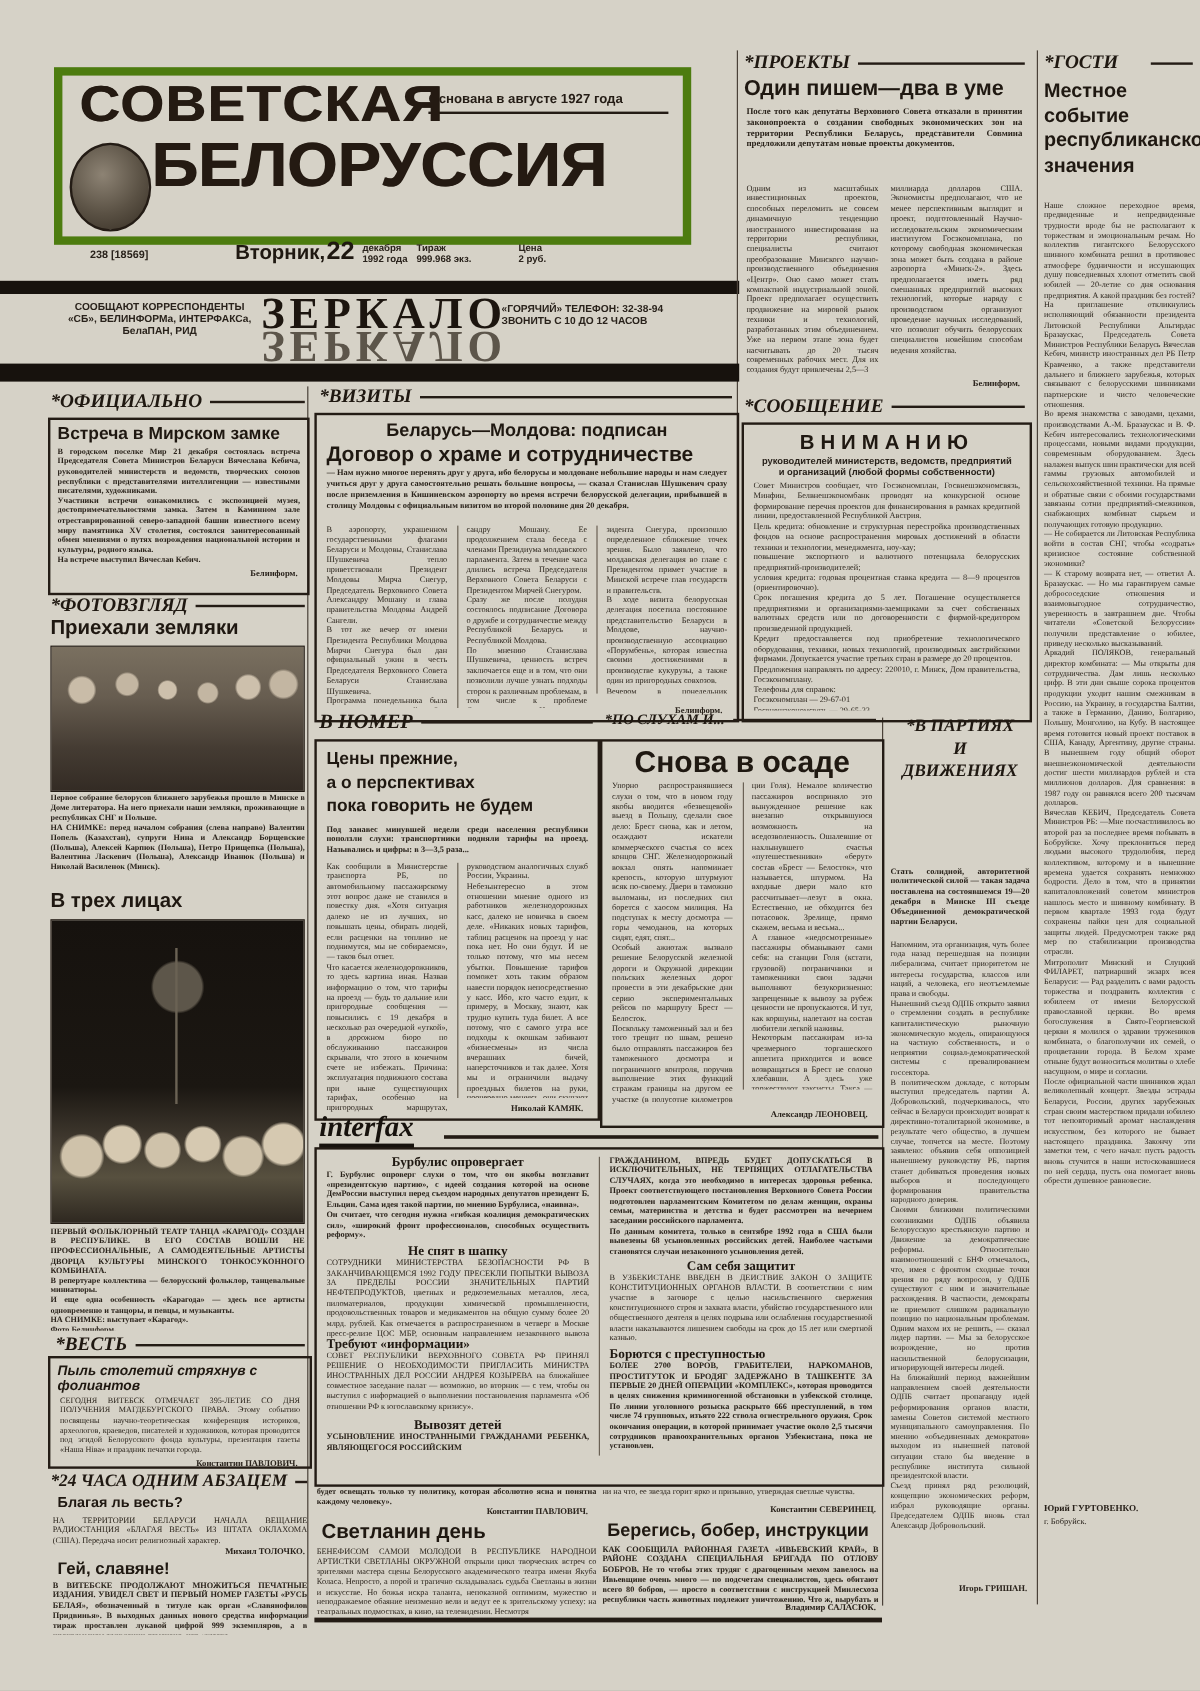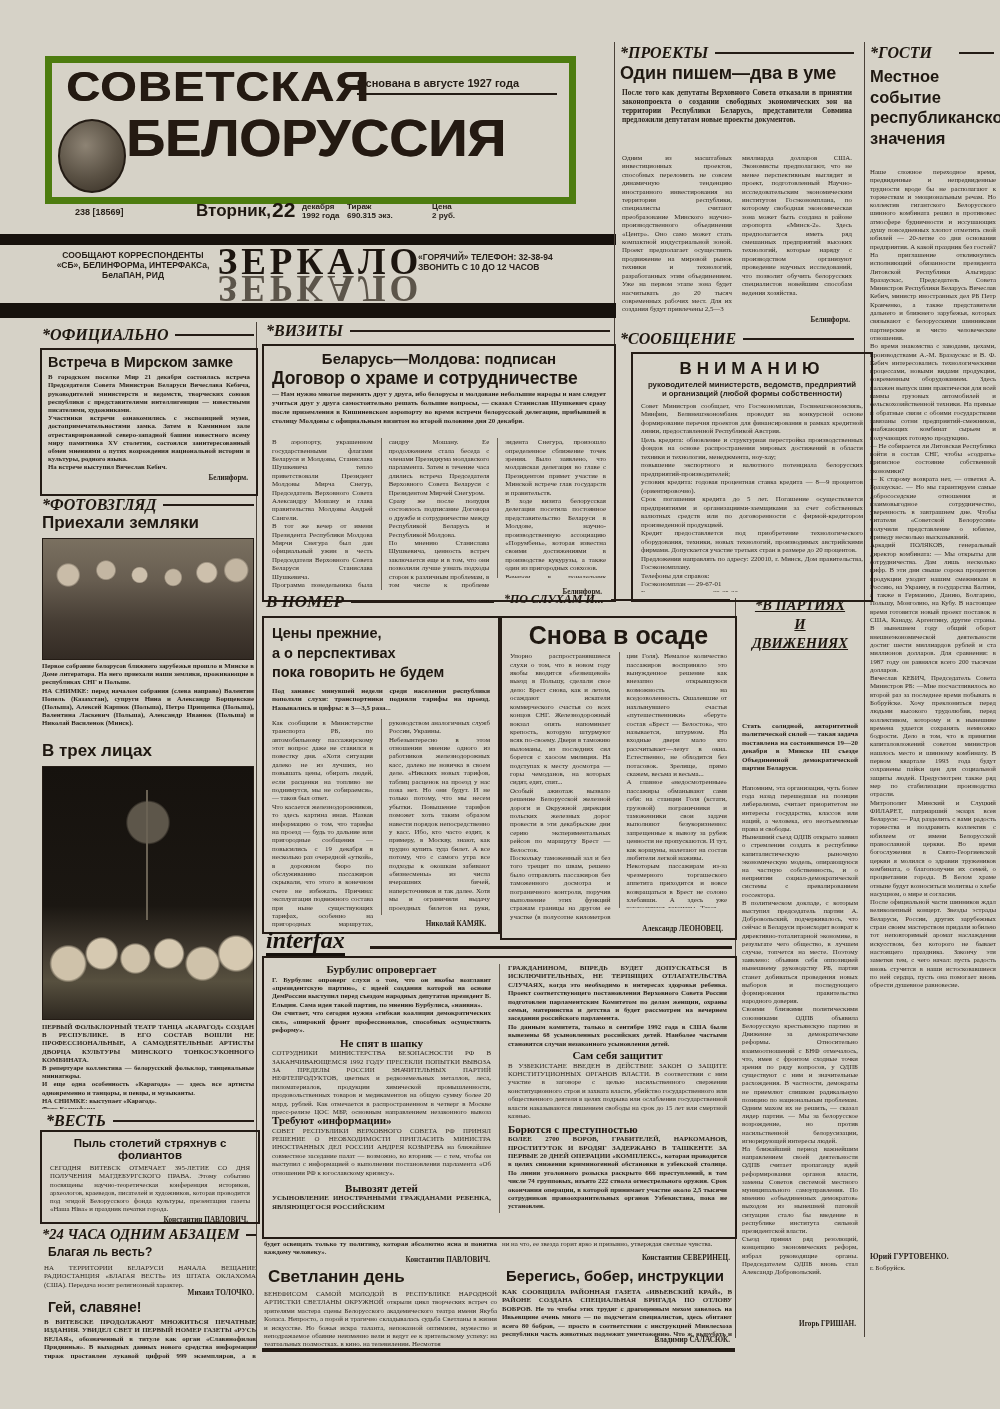--- a/index.html
+++ b/index.html
@@ -33,21 +33,21 @@
     <div class="abs" style="left:6px;top:56px;width:64px;height:70px;border-radius:50%;background:radial-gradient(circle at 40% 35%, #8d8374 0%, #5a5144 55%, #352d23 100%);border:2px solid #241c15;"></div>
     <div class="abs hl" style="left:74px;top:48px;font-size:52px;letter-spacing:0px;transform:scaleX(1.04);transform-origin:left;color:#241a12;text-shadow:.8px 0 #241a12;">БЕЛОРУССИЯ</div>
   </div>
 
   <div class="abs" style="left:75px;top:207px;font-size:9px;font-family:'Liberation Sans',sans-serif;font-weight:bold;">238 [18569]</div>
   <div class="abs hl" style="left:196px;top:202px;font-size:17px;">Вторник,</div>
   <div class="abs hl" style="left:272px;top:199px;font-size:21px;">22</div>
   <div class="abs" style="left:302px;top:202px;font-size:8px;font-weight:bold;white-space:pre-line;font-family:'Liberation Sans',sans-serif;">декабря
 1992 года</div>
   <div class="abs" style="left:347px;top:202px;font-size:8px;font-weight:bold;white-space:pre-line;font-family:'Liberation Sans',sans-serif;">Тираж
-690.315 экз.</div>
+999.968 экз.</div>
   <div class="abs" style="left:432px;top:202px;font-size:8px;font-weight:bold;white-space:pre-line;font-family:'Liberation Sans',sans-serif;">Цена
 2 руб.</div>
 
   <div class="band" style="left:0;top:234px;width:616px;height:11px;"></div>
   <div class="abs" style="left:28px;top:250px;width:210px;font-size:8.5px;font-weight:bold;font-family:'Liberation Sans',sans-serif;white-space:pre-line;text-align:center;line-height:10px;">СООБЩАЮТ КОРРЕСПОНДЕНТЫ
 «СБ», БЕЛИНФОРМа, ИНТЕРФАКСа,
 БелаПАН, РИД</div>
   <div class="abs" style="left:215px;top:240px;width:210px;text-align:center;font-family:'Liberation Serif',serif;font-weight:bold;font-size:37px;letter-spacing:4px;color:#1c150f;z-index:2;">ЗЕРКАЛО</div>
   <div class="abs mirr" style="left:215px;top:276px;width:210px;height:34px;overflow:hidden;text-align:center;font-family:'Liberation Serif',serif;font-weight:bold;font-size:37px;letter-spacing:4px;color:#3e362c;z-index:1;">ЗЕРКАЛО</div>
   <div class="abs" style="left:418px;top:252px;width:190px;font-size:8.5px;font-weight:bold;font-family:'Liberation Sans',sans-serif;white-space:pre-line;line-height:10px;">«ГОРЯЧИЙ» ТЕЛЕФОН: 32-38-94
@@ -129,21 +129,21 @@
 В репертуаре коллектива — белорусский фольклор, танцевальные миниатюры.
 И еще одна особенность «Карагода» — здесь все артисты одновременно и танцоры, и певцы, и музыканты.
 НА СНИМКЕ: выступает «Карагод».
 Фото Белинформ.</div>
 
   <div class="shead" style="left:46px;top:1112px;width:208px;font-size:16px;">
     <span>*ВЕСТЬ</span>
       <span class="hr"></span>
   </div>
   <div class="box" style="left:40px;top:1130px;width:216px;height:90px;">
-    <div class="hl" style="margin:5px 6px 3px;font-size:11.5px;text-align:center;">Пыль столетий стряхнув с фолиантов</div>
+    <div class="hl" style="margin:5px 6px 3px;font-size:11.5px;font-style:italic;">Пыль столетий стряхнув с фолиантов</div>
     <div class="body-t" style="margin:0 8px;height:52px;font-size:6.8px;line-height:8.2px;">СЕГОДНЯ ВИТЕБСК ОТМЕЧАЕТ 395-ЛЕТИЕ СО ДНЯ ПОЛУЧЕНИЯ МАГДЕБУРГСКОГО ПРАВА. Этому событию посвящены научно-теоретическая конференция историков, археологов, краеведов, писателей и художников, которая проводится под эгидой Белорусского фонда культуры, презентация газеты «Наша Ніва» и праздник печатки города.</div>
     <div class="byline" style="margin:0 10px;">Константин ПАВЛОВИЧ.</div>
   </div>
 
   <div class="shead" style="left:42px;top:1226px;width:214px;font-size:14.5px;">
     <span>*24 ЧАСА ОДНИМ АБЗАЦЕМ</span>
       <span class="hr"></span>
   </div>
   <div class="abs hl" style="left:48px;top:1246px;font-size:12px;">Благая ль весть?</div>
   <div class="abs body-t" style="left:44px;top:1264px;width:212px;height:26px;font-size:6.9px;">НА ТЕРРИТОРИИ БЕЛАРУСИ НАЧАЛА ВЕЩАНИЕ РАДИОСТАНЦИЯ «БЛАГАЯ ВЕСТЬ» ИЗ ШТАТА ОКЛАХОМА (США). Передача носит религиозный характер.</div>
@@ -170,21 +170,21 @@
 В ходе визита белорусская делегация посетила постоянное представительство Беларуси в Молдове, научно-производственную ассоциацию «Порумбень», которая известна своими достижениями в производстве кукурузы, а также один из пригородных совхозов.
 Вечером в понедельник белорусская делегация возвратилась в Минск.</div>
     </div>
     <div class="byline" style="position:absolute;right:12px;bottom:4px;">Белинформ.</div>
   </div>
 
   <div class="shead" style="left:620px;top:330px;width:234px;font-size:16px;">
     <span>*СООБЩЕНИЕ</span>
       <span class="hr"></span>
   </div>
-  <div class="box" style="left:631px;top:352px;width:238px;height:246px;">
+  <div class="box" style="left:618px;top:352px;width:238px;height:246px;">
     <div class="hl" style="margin:6px 8px 2px;font-size:17px;text-align:center;letter-spacing:5px;">ВНИМАНИЮ</div>
     <div style="margin:0 14px 4px;font-size:7.8px;font-weight:bold;text-align:center;font-family:'Liberation Sans',sans-serif;line-height:9px;">руководителей министерств, ведомств, предприятий и организаций (любой формы собственности)</div>
     <div class="body-t" style="margin:0 8px;height:190px;font-size:6.9px;line-height:8.5px;">Совет Министров сообщает, что Госэкономплан, Госвнешэкономсвязь, Минфин, Белвнешэкономбанк проводят на конкурсной основе формирование перечня проектов для финансирования в рамках кредитной линии, предоставленной Республикой Австрия.
 Цель кредита: обновление и структурная перестройка производственных фондов на основе распространения мировых достижений в области техники и технологии, менеджмента, ноу-хау;
 повышение экспортного и валютного потенциала белорусских предприятий-производителей;
 условия кредита: годовая процентная ставка кредита — 8—9 процентов (ориентировочно).
 Срок погашения кредита до 5 лет. Погашение осуществляется предприятиями и организациями-заемщиками за счет собственных валютных средств или по договоренности с фирмой-кредитором произведенной продукцией.
 Кредит предоставляется под приобретение технологического оборудования, техники, новых технологий, производимых австрийскими фирмами. Допускается участие третьих стран в размере до 20 процентов.
 Предложения направлять по адресу: 220010, г. Минск, Дом правительства, Госэкономплану.
 Телефоны для справок:
@@ -223,21 +223,21 @@
       <div class="body-t" style="height:268px;">Упорно распространявшиеся слухи о том, что в новом году якобы вводится «безвещевой» выезд в Польшу, сделали свое дело: Брест снова, как и летом, осаждают искатели коммерческого счастья со всех концов СНГ. Железнодорожный вокзал опять напоминает крепость, которую штурмуют всяк по-своему. Двери в таможню выломаны, из последних сил борется с хаосом милиция. На подступах к месту досмотра — горы чемоданов, на которых сидят, едят, спят...
 Особый ажиотаж вызвало решение Белорусской железной дороги и Окружной дирекции польских железных дорог провести в эти декабрьские дни серию экспериментальных рейсов по маршруту Брест — Белосток.
 Поскольку таможенный зал и без того трещит по швам, решено было отправлять пассажиров без таможенного досмотра и пограничного контроля, поручив выполнение этих функций стражам границы на другом ее участке (в полусотне километров от Бреста на стан-</div>
       <div class="body-t" style="height:256px;border-left:1px solid #6a6154;padding-left:7px;">ции Голя). Немалое количество пассажиров восприняло это вынужденное решение как внезапно открывшуюся возможность на вседозволенность. Ошалевшие от нахлынувшего счастья «путешественники» «берут» состав «Брест — Белосток», что называется, штурмом. На входные двери мало кто рассчитывает—лезут в окна. Естественно, не обходится без потасовок. Зрелище, прямо скажем, весьма и весьма...
 А главное «недосмотренные» пассажиры обманывают сами себя: на станции Голя (кстати, грузовой) пограничники и таможенники свои задачи выполняют безукоризненно: запрещенные к вывозу за рубеж ценности не пропускаются. И тут, как коршуны, налетают на состав любители легкой наживы.
 Некоторым пассажирам из-за чрезмерного торгашеского аппетита приходится и вовсе возвращаться в Брест не солоно хлебавши. А здесь уже торжествуют таксисты. Такса — фантастическая...</div>
     </div>
     <div class="byline" style="position:absolute;right:12px;bottom:5px;">Александр ЛЕОНОВЕЦ.</div>
   </div>
 
-  <div class="abs" style="left:740px;top:596px;width:120px;font-family:'Liberation Serif',serif;font-style:italic;font-weight:bold;font-size:14.5px;text-align:center;white-space:pre-line;line-height:1.3;color:#1f1811;text-decoration:underline;">*В ПАРТИЯХ
+  <div class="abs" style="left:740px;top:596px;width:120px;font-family:'Liberation Serif',serif;font-style:italic;font-weight:bold;font-size:14.5px;text-align:center;white-space:pre-line;line-height:1.3;color:#1f1811;">*В ПАРТИЯХ
 И
 ДВИЖЕНИЯХ</div>
   <div class="abs body-t lead" style="left:742px;top:722px;width:116px;height:58px;font-size:7px;">Стать солидной, авторитетной политической силой — такая задача поставлена на состоявшемся 19—20 декабря в Минске III съезде Объединенной демократической партии Беларуси.</div>
   <div class="abs body-t" style="left:742px;top:784px;width:116px;height:532px;font-size:6.8px;line-height:8.2px;">Напомним, эта организация, чуть более года назад перешедшая на позиции либерализма, считает приоритетом не интересы государства, классов или наций, а человека, его неотъемлемые права и свободы.
 Нынешний съезд ОДПБ открыто заявил о стремлении создать в республике капиталистическую рыночную экономическую модель, опирающуюся на частную собственность, и о неприятии социал-демократической системы с превалированием госсектора.
 В политическом докладе, с которым выступил председатель партии А. Добровольский, подчеркивалось, что сейчас в Беларуси происходит возврат к директивно-тоталитарной экономике, в результате чего общество, в лучшем случае, топчется на месте. Поэтому заявлено: объявив себя оппозицией нынешнему руководству РБ, партия станет добиваться проведения новых выборов и последующего формирования правительства народного доверия.
 Своими близкими политическими союзниками ОДПБ объявила Белорусскую крестьянскую партию и Движение за демократические реформы. Относительно взаимоотношений с БНФ отмечалось, что, имея с фронтом сходные точки зрения по ряду вопросов, у ОДПБ существуют с ним и значительные расхождения. В частности, демократы не приемлют слишком радикальную позицию по национальным проблемам. Одним махом их не решить, — сказал лидер партии. — Мы за белорусское возрождение, но против насильственной белорусизации, игнорирующей интересы людей.
 На ближайший период важнейшим направлением своей деятельности ОДПБ считает пропаганду идей реформирования органов власти, замены Советов системой местного муниципального самоуправления. По мнению «объединенных демократов» выходом из нынешней патовой ситуации стало бы введение в республике института сильной президентской власти.
 Съезд принял ряд резолюций, концепцию экономических реформ, избрал руководящие органы. Председателем ОДПБ вновь стал Александр Добровольский.</div>
   <div class="abs byline" style="left:742px;top:1320px;width:114px;">Игорь ГРИШАН.</div>

